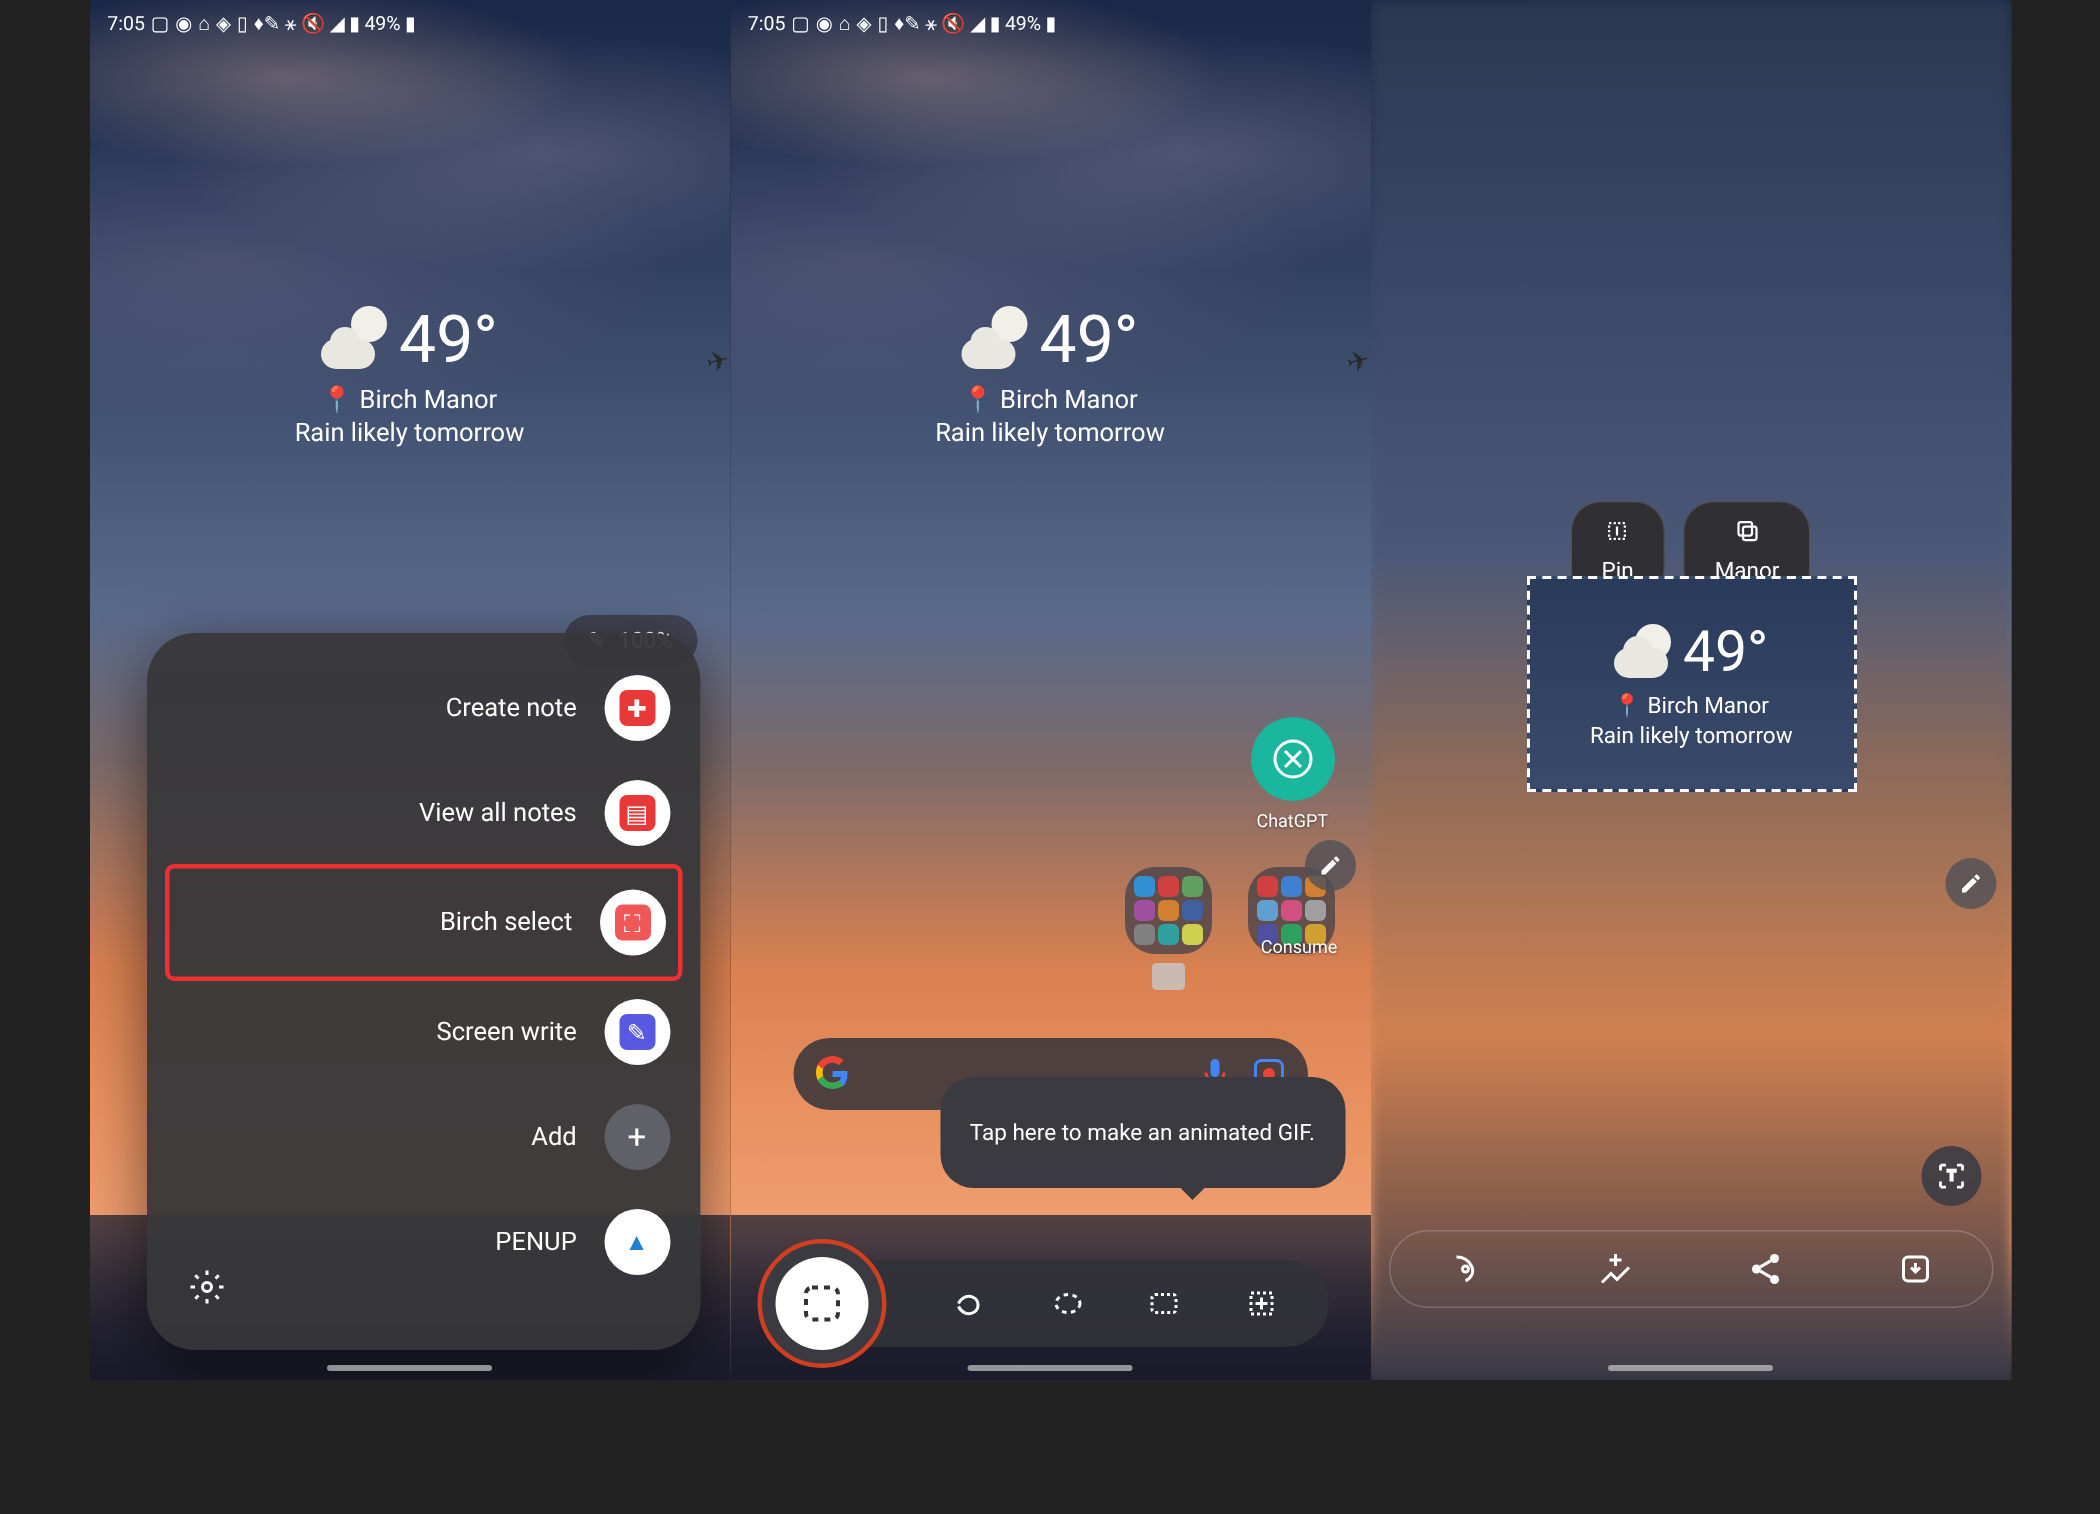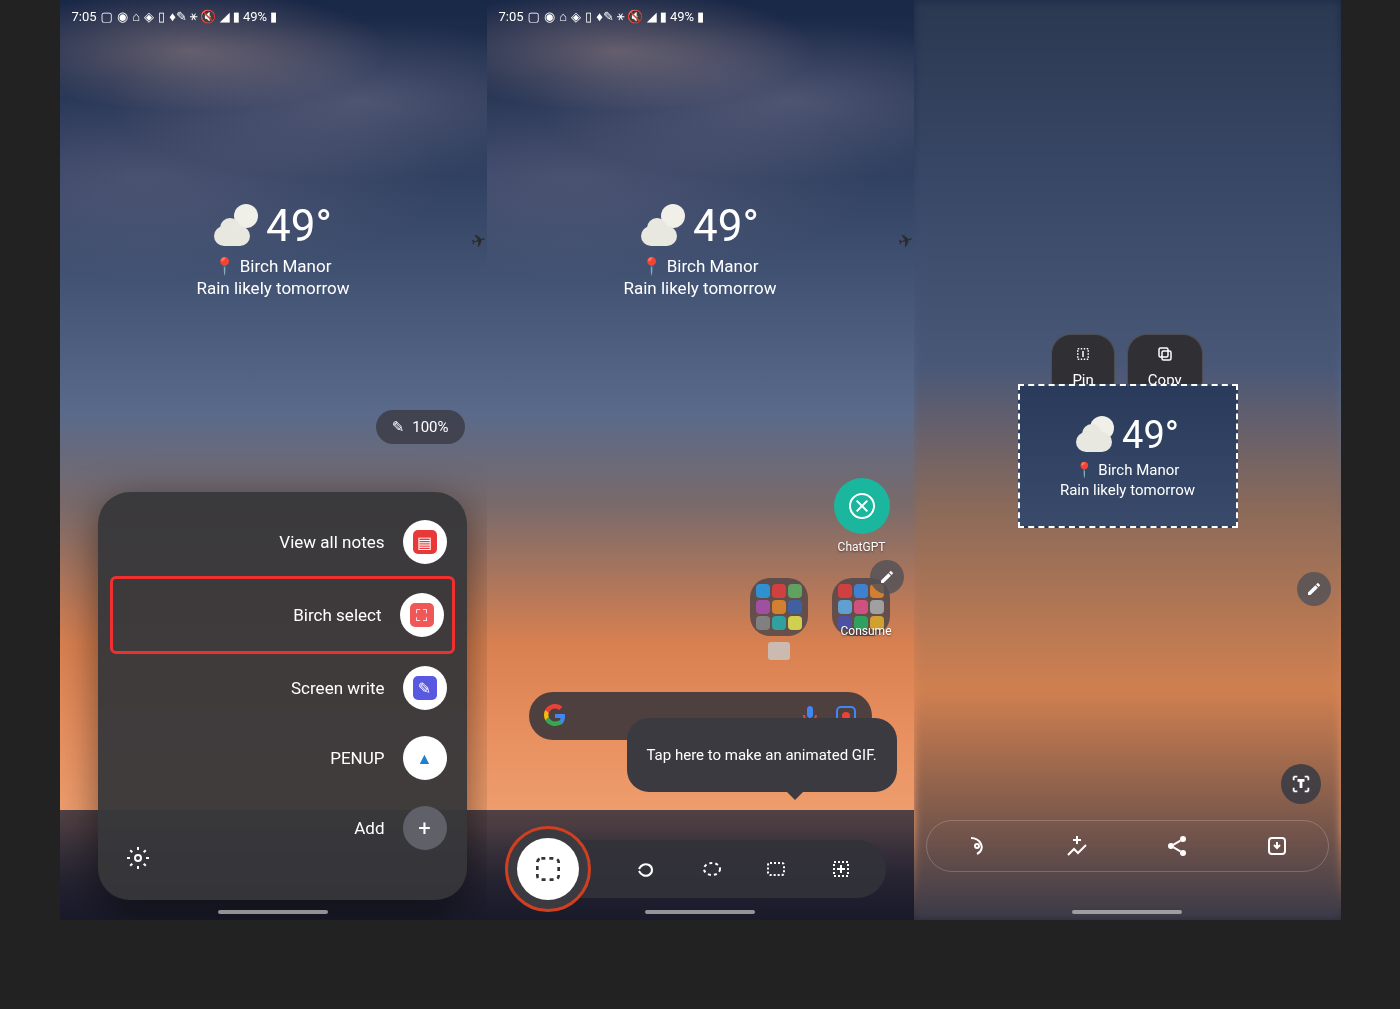--- a/index.html
+++ b/index.html
@@ -136,49 +136,55 @@
 
   <div class="bird">✈</div>
 
   <div class="pen-slider">
     <span>✎</span>
     <span>100%</span>
   </div>
 
   <div class="air-command">
     <div class="ac-item">
+      <span class="ac-label">Create note</span>
+      <div class="ac-icon">
+            <div class="ac-icon-inner" style="background:#e83838;color:#fff">✚</div>
+          </div>
+    </div>
+    <div class="ac-item">
       <span class="ac-label">View all notes</span>
       <div class="ac-icon">
             <div class="ac-icon-inner" style="background:#e83838;color:#fff">▤</div>
           </div>
     </div>
     <div class="highlight-box">
     <div class="ac-item" style="margin-bottom:0">
       <span class="ac-label">Birch select</span>
       <div class="ac-icon">
               <div class="ac-icon-inner" style="background:#f05858;color:#fff">⛶</div>
             </div>
     </div>
     </div>
     <div class="ac-item">
       <span class="ac-label">Screen write</span>
       <div class="ac-icon">
             <div class="ac-icon-inner" style="background:#5858e0;color:#fff">✎</div>
           </div>
     </div>
     <div class="ac-item">
+      <span class="ac-label">Add</span>
+      <div class="ac-icon" style="background:#606068">
+            <div class="ac-icon-inner" style="color:#fff;font-size:22px">+</div>
+          </div>
+    </div>
+    <div class="ac-item">
       <span class="ac-label">PENUP</span>
       <div class="ac-icon">
             <div class="ac-icon-inner" style="color:#2080d0">▲</div>
-          </div>
-    </div>
-    <div class="ac-item">
-      <span class="ac-label">Add</span>
-      <div class="ac-icon" style="background:#606068">
-            <div class="ac-icon-inner" style="color:#fff;font-size:22px">+</div>
           </div>
     </div>
     <div class="ac-settings">
       <svg viewBox="0 0 24 24" fill="none" stroke="currentColor" stroke-width="2">
             <circle cx="12" cy="12" r="3"></circle>
             <path d="M12 1v3m0 16v3M4.2 4.2l2.1 2.1m11.4 11.4l2.1 2.1M1 12h3m16 0h3M4.2 19.8l2.1-2.1m11.4-11.4l2.1-2.1"></path>
           </svg>
     </div>
   </div>
 
@@ -327,21 +333,21 @@
             <rect x="5" y="5" width="14" height="14" stroke-dasharray="2 2"></rect>
             <path d="M12 8v8"></path>
           </svg>
       <span>Pin</span>
     </div>
     <div class="chip">
       <svg width="18" height="18" viewBox="0 0 24 24" fill="none" stroke="#fff" stroke-width="2">
             <rect x="8" y="8" width="12" height="12" rx="2"></rect>
             <rect x="4" y="4" width="12" height="12" rx="2"></rect>
           </svg>
-      <span>Copy</span>
+      <span>Manor</span>
     </div>
   </div>
 
   <div class="selection-box">
     <div class="weather-top">
       <div class="weather-icon" style="width:38px;height:38px">
             <div class="moon"></div>
             <div class="cloud"></div>
           </div>
       <div class="temp" style="font-size:38px">49°</div>

